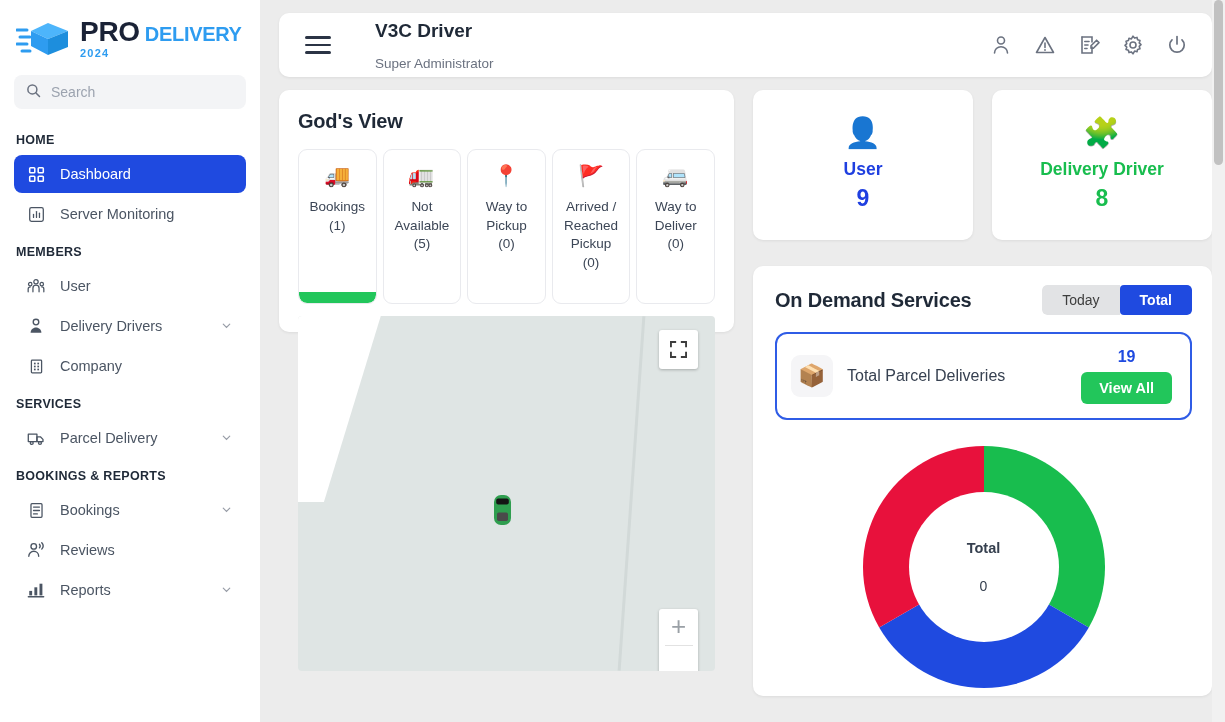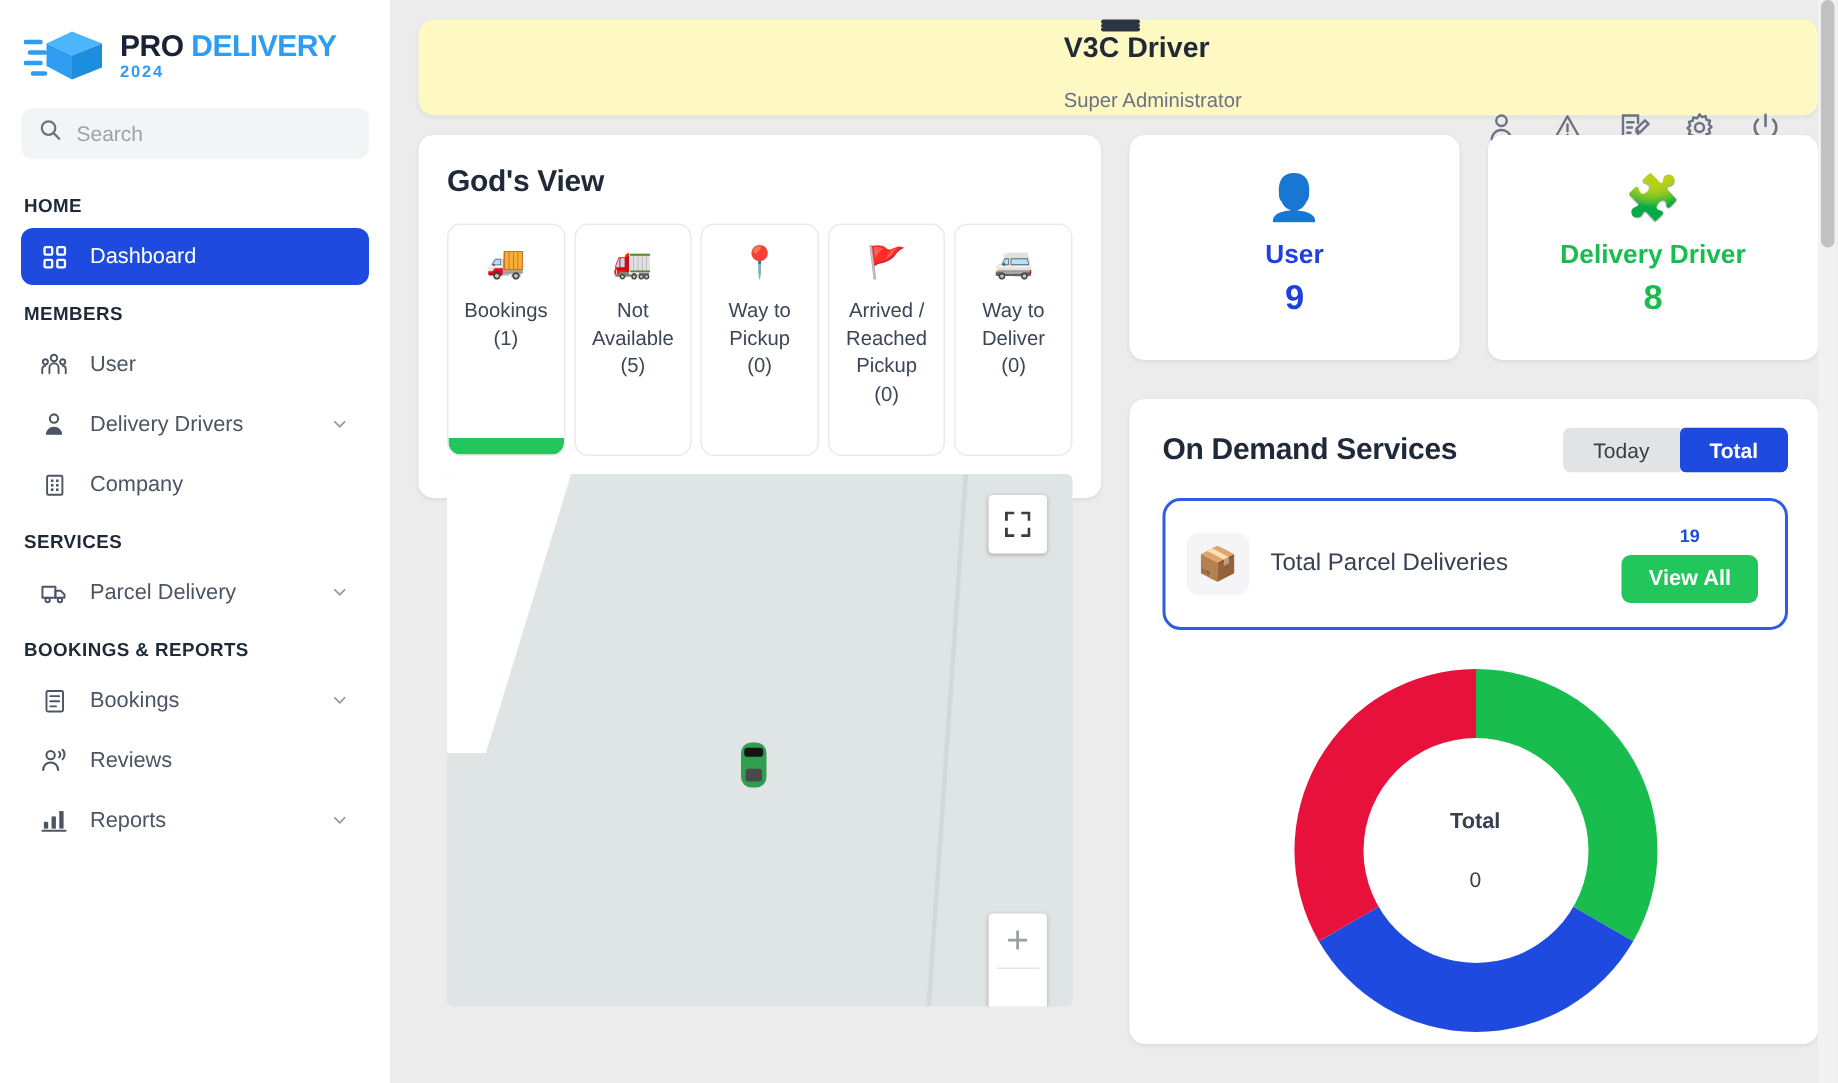--- a/index.html
+++ b/index.html
@@ -13,21 +13,21 @@
 
   
   .sidebar {
     width: 260px; height: 722px; background: #ffffff;
     flex: 0 0 260px; overflow: hidden; position: relative;
   }
   .logo-wrap { padding: 18px 14px 10px 16px; display: flex; align-items: center; gap: 8px; }
   .logo-mark { width: 56px; height: 38px; position: relative; flex: 0 0 56px; }
   .logo-text { display: flex; flex-direction: column; line-height: 1; }
   .logo-row { display: flex; align-items: baseline; gap: 5px; }
-  .logo-pro { font-size: 20px; font-weight: 800; color: #1a2236; letter-spacing: -0.3px; }
+  .logo-pro { font-size: 28px; font-weight: 800; color: #1a2236; letter-spacing: -0.3px; }
   .logo-del { font-size: 20px; font-weight: 800; color: #2e9cf0; letter-spacing: -0.3px; }
   .logo-year { font-size: 11px; font-weight: 800; color: #2e9cf0; letter-spacing: 1.2px; margin-top: 2px; }
 
   .search-box {
     margin: 6px 14px 14px 14px; height: 34px; background: #f3f4f6;
     border-radius: 8px; display: flex; align-items: center; padding: 0 12px; gap: 10px;
   }
   .search-box input {
     border: none; outline: none; background: transparent; font-size: 14px;
     color: #4b5563; font-family: "Liberation Sans", sans-serif; width: 100%;
@@ -46,24 +46,23 @@
   .nav-item .ic { width: 20px; height: 20px; flex: 0 0 20px; display: flex; align-items: center; justify-content: center; }
   .nav-item .lbl { flex: 1; }
   .nav-item .chev { width: 14px; height: 14px; opacity: .7; }
   .nav-item.active { background: #1f4ae0; color: #ffffff; }
   .nav-item.active .ic svg { stroke: #ffffff; }
 
   
   .main { flex: 1; height: 722px; overflow: hidden; padding: 0 13px 0 19px; position: relative; }
 
   .topbar {
-    margin-top: 13px; height: 64px; background: #fef9c3; border-radius: 10px;
+    margin-top: 13px; height: 64px; background: #ffffff; border-radius: 10px;
     display: flex; align-items: center; padding: 0 24px 0 26px;
     box-shadow: 0 1px 3px rgba(0,0,0,.07);
-    flex-direction: column;
   }
   .hamburger { width: 26px; height: 18px; display: flex; flex-direction: column; justify-content: space-between; cursor: pointer; }
   .hamburger span { display: block; height: 2.6px; background: #2b3445; border-radius: 2px; }
   .hamburger span:nth-child(1) { width: 26px; }
   .hamburger span:nth-child(2) { width: 26px; }
   .hamburger span:nth-child(3) { width: 26px; }
   .topbar-titles { margin-left: 44px; }
   .topbar-title { font-size: 19px; font-weight: 700; color: #1f2937; line-height: 1.25; }
   .topbar-sub { font-size: 13.5px; color: #6b7280; margin-top: 14px; }
   .topbar-icons { margin-left: auto; display: flex; align-items: center; gap: 22px; }
@@ -124,21 +123,21 @@
   .toggle .tgl.off { background: #e2e3e5; color: #3d3d3d; border-radius: 5px 0 0 5px; }
   .toggle .tgl.on { background: #1f4ae0; color: #fff; font-weight: 700; border-radius: 4px; }
 
   .svc-row {
     margin-top: 17px; border: 2px solid #2f5ce6; border-radius: 12px; height: 88px;
     display: flex; align-items: center; padding: 0 18px 0 14px; gap: 14px; cursor: pointer;
   }
   .svc-ico { width: 42px; height: 42px; background: #f5f5f7; border-radius: 9px; display: flex; align-items: center; justify-content: center; font-size: 22px; }
   .svc-name { font-size: 16px; color: #374151; line-height: 1.5; max-width: 170px; }
   .svc-right { margin-left: auto; display: flex; flex-direction: column; align-items: center; }
-  .svc-count { font-size: 12px; font-weight: 800; color: #1f4ae0; }
+  .svc-count { font-size: 16px; font-weight: 800; color: #1f4ae0; }
   .svc-btn { margin-top: 6px; background: #22c65b; color: #fff; font-size: 14.5px; font-weight: 700; padding: 8px 18px; border: none; border-radius: 6px; cursor: pointer; font-family: "Liberation Sans", sans-serif; }
 
   .donut-wrap { position: relative; margin-top: 22px; display: flex; justify-content: center; }
   .donut { position: relative; width: 250px; height: 250px; }
   .donut-center { position: absolute; inset: 0; display: flex; flex-direction: column; align-items: center; justify-content: center; pointer-events: none; }
   .donut-center .dc-t { font-size: 14.5px; font-weight: 700; color: #36404f; }
   .donut-center .dc-v { font-size: 14px; color: #36404f; margin-top: 22px; }
 
   
   .scrollbar { position: absolute; top: 0; right: 0; width: 13px; height: 722px; background: #f1f1f1; }
@@ -189,20 +188,31 @@
       <span class="ic">
         <svg width="17" height="17" viewBox="0 0 20 20" fill="none" stroke="#fff" stroke-width="1.8">
           <rect x="2" y="2" width="6" height="6" rx="1"></rect>
             <rect x="12" y="2" width="6" height="6" rx="1"></rect>
           <rect x="2" y="12" width="6" height="6" rx="1"></rect>
             <rect x="12" y="12" width="6" height="6" rx="1"></rect>
         </svg>
       </span>
       <span class="lbl">Dashboard</span>
     </div>
+    <div class="nav-item">
+      <span class="ic">
+        <svg width="17" height="17" viewBox="0 0 20 20" fill="none" stroke="#4b5563" stroke-width="1.5">
+          <rect x="2" y="2" width="16" height="16" rx="2"></rect>
+          <line x1="6.5" y1="13.5" x2="6.5" y2="10" stroke-linecap="round"></line>
+          <line x1="10" y1="13.5" x2="10" y2="6.5" stroke-linecap="round"></line>
+          <line x1="13.5" y1="13.5" x2="13.5" y2="8.5" stroke-linecap="round"></line>
+        </svg>
+      </span>
+      <span class="lbl">Server Monitoring</span>
+    </div>
 
     <div class="nav-section">MEMBERS</div>
     <div class="nav-item">
       <span class="ic">
         <svg width="18" height="18" viewBox="0 0 20 20" fill="none" stroke="#4b5563" stroke-width="1.4">
           <circle cx="10" cy="5.2" r="2.4"></circle>
             <path d="M6.6 16.5v-4a3.4 3.4 0 0 1 6.8 0v4" stroke-linecap="round"></path>
           <circle cx="3.6" cy="8" r="1.9"></circle>
             <path d="M1.3 16.5v-3.2a2.3 2.3 0 0 1 2.3-2.3" stroke-linecap="round"></path>
           <circle cx="16.4" cy="8" r="1.9"></circle>

